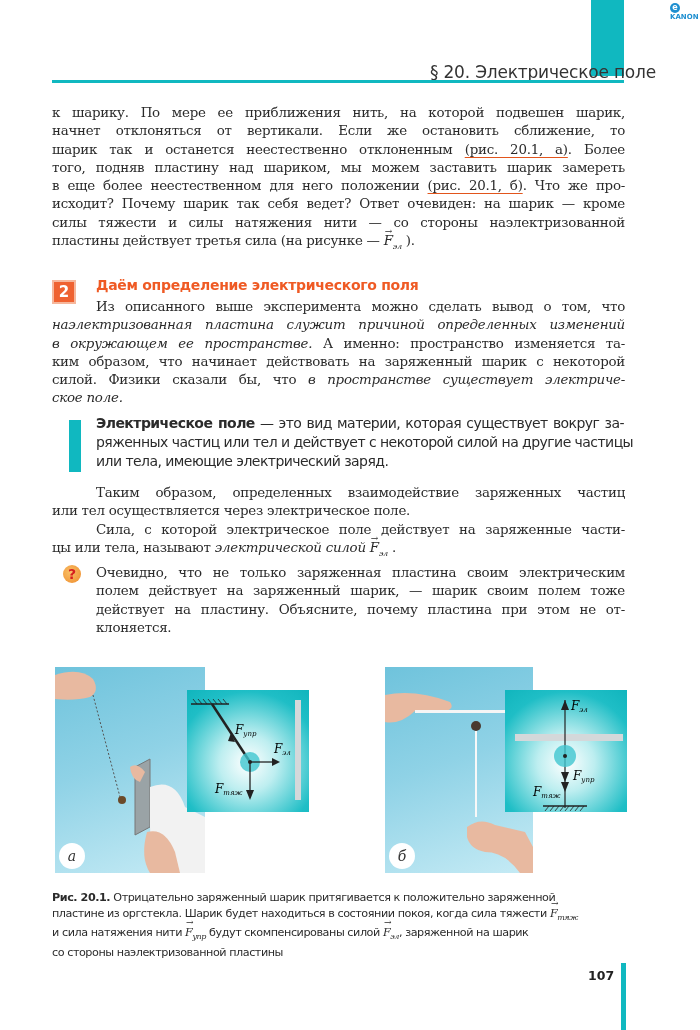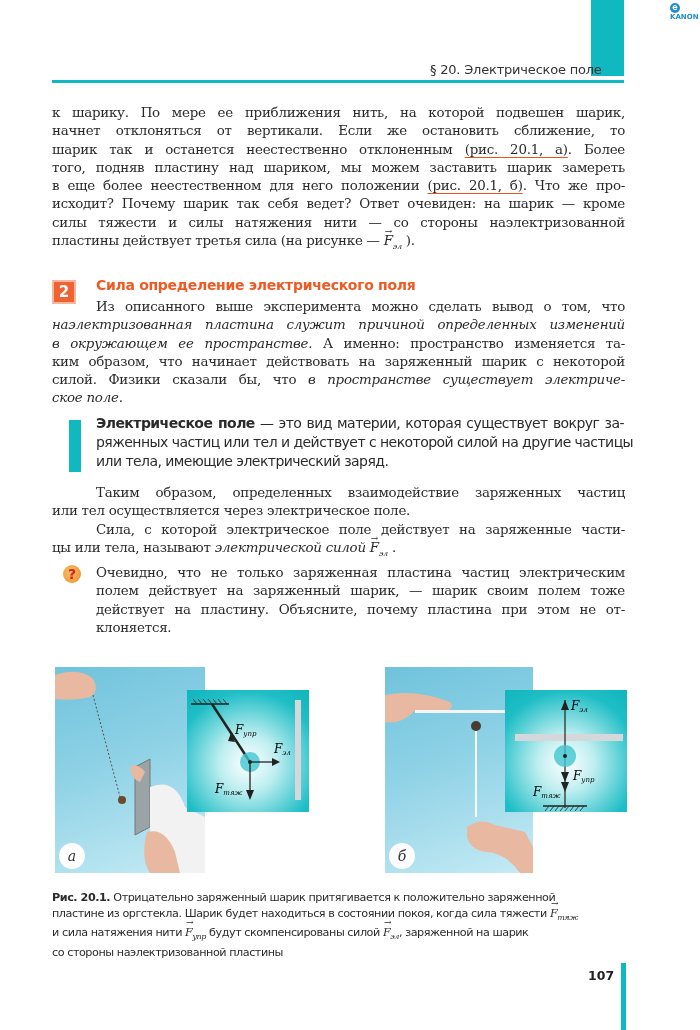--- a/index.html
+++ b/index.html
@@ -1,21 +1,21 @@
 <!DOCTYPE html>
 <html><head>
 <meta charset="utf-8">
 <style>
   html, body { margin: 0; padding: 0; }
   body { width: 700px; height: 1030px; background: #ffffff; position: relative; overflow: hidden;
          font-family: "DejaVu Serif", serif; color: #2a2a2a; }
   .teal-tab { position: absolute; left: 591px; top: 0; width: 33px; height: 76px; background: #10b8c0; }
   .header-line { position: absolute; left: 52px; top: 80px; width: 572px; height: 3px; background: #10b8c0; }
   .running-head { position: absolute; left: 430px; top: 62px; font-family: "DejaVu Sans", sans-serif;
-                  font-size: 13px; color: #333; letter-spacing: -0.2px; }
+                  font-size: 17px; color: #333; letter-spacing: -0.2px; }
   .logo { position: absolute; left: 670px; top: 3px; font-family: "DejaVu Sans", sans-serif; font-size: 7px;
           color: #1e8fd0; font-weight: bold; }
   .logo .e { display:inline-block; width: 10px; height: 10px; border-radius: 50%; background:#1e8fd0; color:#fff;
              text-align:center; line-height:10px; font-size: 8px; margin-right: 1px; }
   .p { position: absolute; left: 52px; width: 573px; font-size: 13.4px; line-height: 18.3px; text-align: justify;
        letter-spacing: -0.25px; }
   .p .ln { display: block; text-align: justify; text-align-last: justify; white-space: nowrap; }
   .p .ln.last { text-align-last: left; }
   .ref { text-decoration: underline; text-decoration-color: #e2551c; text-underline-offset: 3px; }
   i, .it { font-style: italic; }
@@ -62,21 +62,21 @@
   <span class="ln">начнет отклоняться от вертикали. Если же остановить сближение, то</span>
   <span class="ln"><span>шарик так и останется неестественно отклоненным</span> <span class="ref">(рис. 20.1, а)</span><span>. Более</span></span>
   <span class="ln">того, подняв пластину над шариком, мы можем заставить шарик замереть</span>
   <span class="ln"><span>в еще более неестественном для него положении</span> <span class="ref">(рис. 20.1, б)</span><span>. Что же про-</span></span>
   <span class="ln">исходит? Почему шарик так себя ведет? Ответ очевиден: на шарик — кроме</span>
   <span class="ln">силы тяжести и силы натяжения нити — со стороны наэлектризованной</span>
   <span class="ln last"><span>пластины действует третья сила (на рисунке —</span> <span class="vec"><span>F</span><sub>эл</sub></span> <span>).</span></span>
 </div>
 
 <div class="sec-num">2</div>
-<div class="sec-title">Сила определение электрического поля</div>
+<div class="sec-title">Даём определение электрического поля</div>
 <div class="p" style="top:298px;">
   <span class="ln" style="padding-left:44px; width:529px;">Из описанного выше эксперимента можно сделать вывод о том, что</span>
   <span class="ln it">наэлектризованная пластина служит причиной определенных изменений</span>
   <span class="ln"><span class="it">в окружающем ее пространстве.</span><span> А именно: пространство изменяется та-</span></span>
   <span class="ln">ким образом, что начинает действовать на заряженный шарик с некоторой</span>
   <span class="ln"><span>силой. Физики сказали бы, что </span><span class="it">в пространстве существует электриче-</span></span>
   <span class="ln last it">ское поле.</span>
 </div>
 
 <div class="def-bar"></div>
@@ -88,21 +88,21 @@
 
 <div class="p" style="top:484px;">
   <span class="ln" style="padding-left:44px; width:529px;">Таким образом, определенных взаимодействие заряженных частиц</span>
   <span class="ln last">или тел осуществляется через электрическое поле.</span>
   <span class="ln" style="padding-left:44px; width:529px;">Сила, с которой электрическое поле действует на заряженные части-</span>
   <span class="ln last"><span>цы или тела, называют </span><span class="it">электрической силой</span> <span class="vec"><span>F</span><sub>эл</sub></span><span> .</span></span>
 </div>
 
 <div class="q-icon">?</div>
 <div class="p" style="top:564px; left:96px; width:529px;">
-  <span class="ln">Очевидно, что не только заряженная пластина частиц электрическим</span>
+  <span class="ln">Очевидно, что не только заряженная пластина своим электрическим</span>
   <span class="ln">полем действует на заряженный шарик, — шарик своим полем тоже</span>
   <span class="ln">действует на пластину. Объясните, почему пластина при этом не от-</span>
   <span class="ln last">клоняется.</span>
 </div>
 
 <div class="photo" style="left:55px; top:667px; width:150px; height:206px;">
   <svg width="150" height="206">
     <path d="M0 8 Q25 0 38 12 Q45 24 35 30 Q20 34 0 32 Z" fill="#e8b9a0"></path>
     <line x1="38" y1="28" x2="65" y2="130" stroke="#555" stroke-width="1" stroke-dasharray="2,2"></line>
     <circle cx="67" cy="133" r="4" fill="#6b4a2a"></circle>

